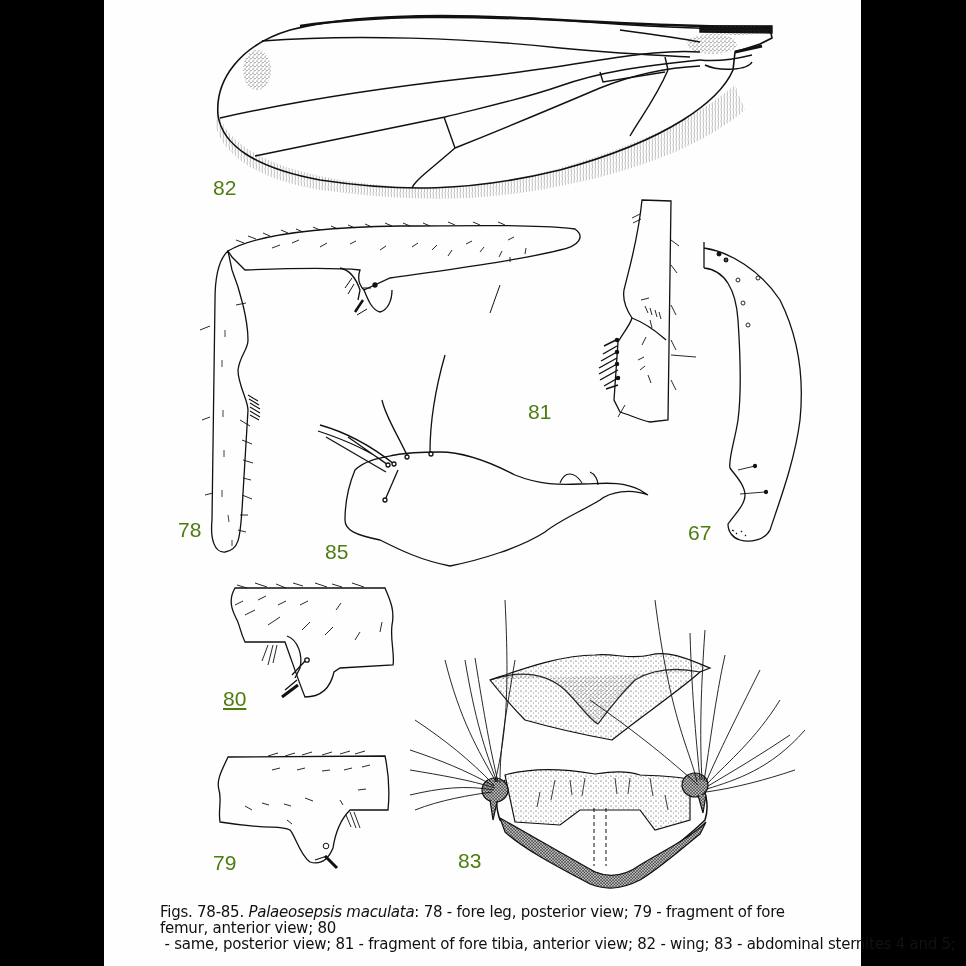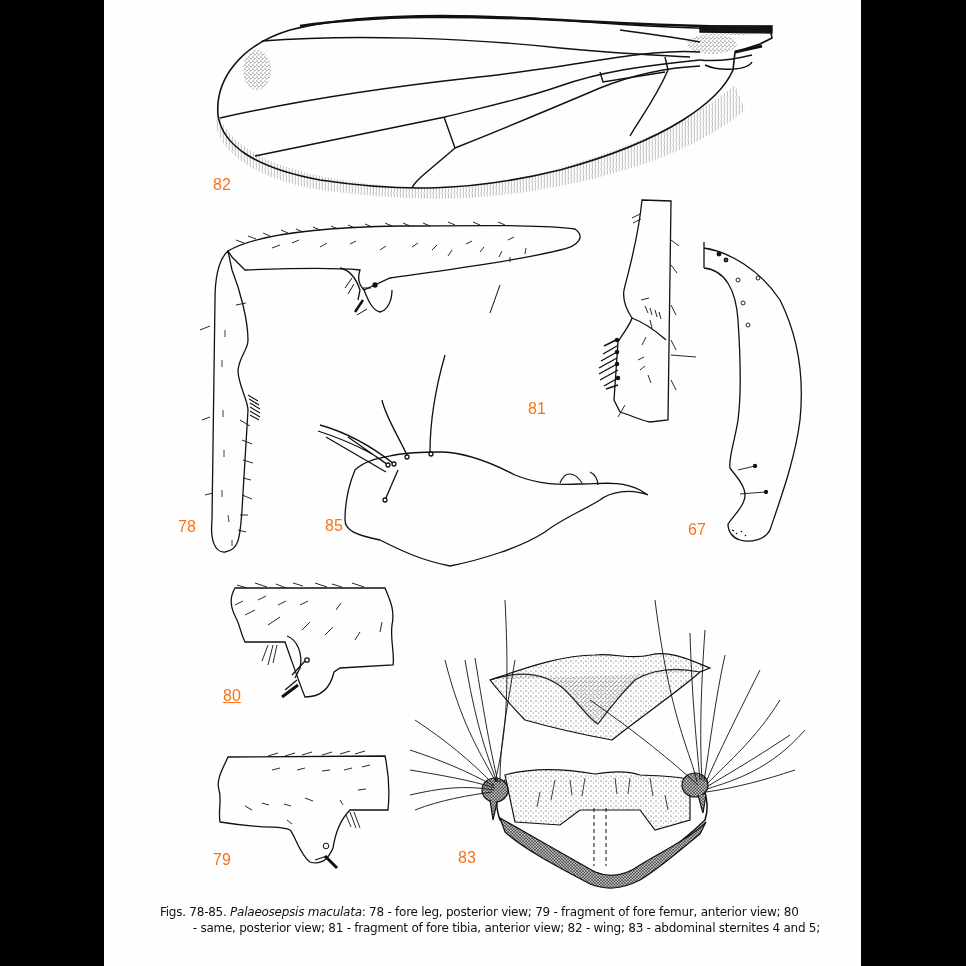--- a/index.html
+++ b/index.html
@@ -1,20 +1,20 @@
 <!DOCTYPE html>
 <html><head>
 <meta charset="utf-8">
 <style>
   html, body { margin:0; padding:0; }
   body { width:966px; height:966px; background:#000; position:relative; overflow:hidden; }
   .page { position:absolute; left:104px; top:0; width:757px; height:966px; background:#fefefe; }
   svg.plate { position:absolute; left:0; top:0; width:966px; height:966px; }
-  .figlabel { position:absolute; font-family:"Liberation Sans", sans-serif; font-size:16px; color:#f97316; line-height:1; }
-  .caption { position:absolute; left:160px; top:904px; width:660px; font-family:"DejaVu Sans", sans-serif; font-size:12px; line-height:16px; color:#111; letter-spacing:-0.25px; }
+  .figlabel { position:absolute; font-family:"Liberation Sans", sans-serif; font-size:21px; color:#4d7c0f; line-height:1; }
+  .caption { position:absolute; left:160px; top:904px; width:660px; font-family:"DejaVu Sans", sans-serif; font-size:15px; line-height:16px; color:#111; letter-spacing:-0.25px; }
   .caption i { font-style:italic; }
 </style>
 </head>
 <body>
 
 <div class="page"></div>
 
 <svg class="plate" viewBox="0 0 966 966" xmlns="http://www.w3.org/2000/svg">
   <defs>
     <pattern id="stip" width="5" height="5" patternUnits="userSpaceOnUse">
@@ -168,21 +168,21 @@
 
     <path d="M697,782 C690,750 670,720 655,600 M700,780 C697,748 692,700 690,633 M702,780 C700,745 700,700 705,630 M704,781 C710,745 715,700 725,655 M706,782 C720,750 735,720 760,670 M707,784 C730,760 755,740 780,700 M708,786 C735,770 760,755 790,735 M707,789 C735,780 770,770 805,730 M706,792 C735,788 765,780 795,770 M698,785 C670,760 640,735 590,700" stroke-width="0.9"></path>
     <path d="M555,780 l-4,20 M570,780 l2,15 M585,778 l-3,18 M615,778 l2,16 M630,778 l-2,16 M650,778 l3,18 M540,792 l-3,15 M665,795 l3,15" stroke-width="0.8"></path>
   </g>
 </svg>
 
 <div class="figlabel" style="left:213px;top:177px;">82</div>
 <div class="figlabel" style="left:178px;top:519px;">78</div>
 <div class="figlabel" style="left:528px;top:401px;">81</div>
 <div class="figlabel" style="left:688px;top:522px;">67</div>
-<div class="figlabel" style="left:325px;top:518px;">85</div>
+<div class="figlabel" style="left:325px;top:541px;">85</div>
 <div class="figlabel" style="left:223px;top:688px;text-decoration:underline;">80</div>
 <div class="figlabel" style="left:213px;top:852px;">79</div>
 <div class="figlabel" style="left:450px;top:850px;margin-left:8px;">83</div>
 
 <div class="caption">
   <div><span>Figs. 78-85. </span><i>Palaeosepsis maculata</i><span>: 78 - fore leg, posterior view; 79 - fragment of fore femur, anterior view; 80</span></div>
   <div style="white-space:pre;text-align:right;"> - same, posterior view; 81 - fragment of fore tibia, anterior view; 82 - wing; 83 - abdominal sternites 4 and 5;</div>
 </div>
 
 </body></html>

